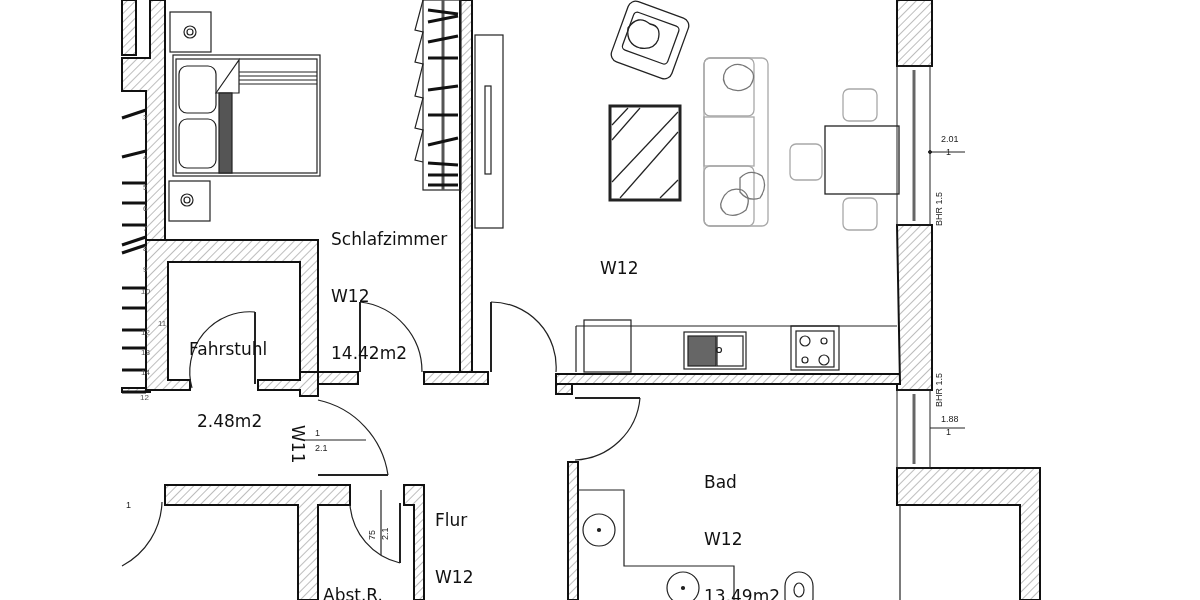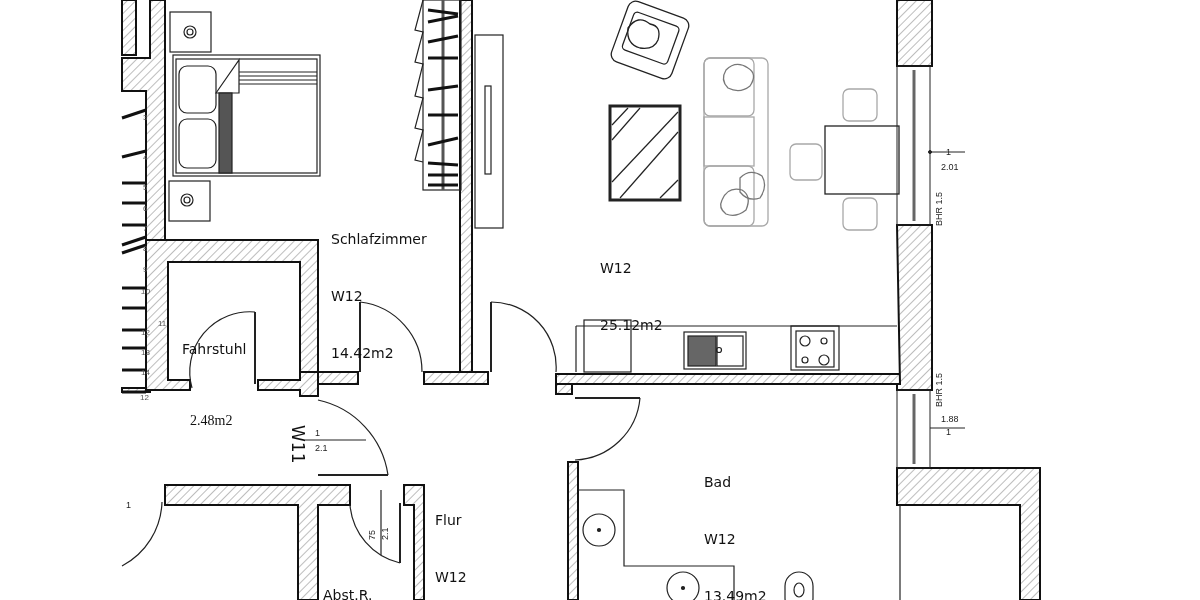--- a/index.html
+++ b/index.html
@@ -1,20 +1,20 @@
 <!DOCTYPE html>
 <html><head>
 <meta charset="utf-8">
 <style>
   html, body { margin: 0; padding: 0; background: #ffffff; }
   body { width: 1200px; height: 600px; overflow: hidden; position: relative;
          font-family: "DejaVu Sans", sans-serif; }
   #plan { position: absolute; left: 0; top: 0; width: 1200px; height: 600px; }
   .room-label { position: absolute; font-family: "DejaVu Sans", sans-serif;
-                font-size: 14px; line-height: 19px; color: #111; white-space: pre; }
+                font-size: 17px; line-height: 19px; color: #111; white-space: pre; }
   .room-label span { display: block; }
   .dim { position: absolute; font-family: "Liberation Sans", sans-serif;
          font-size: 9px; color: #222; line-height: 10px; }
   .rot { transform: rotate(-90deg); transform-origin: left top; }
   .stair-num { position: absolute; font-family: "Liberation Sans", sans-serif;
                font-size: 8px; color: #555; }
   .wtag { position: absolute; font-family: "DejaVu Sans", sans-serif; font-size: 17px;
           color: #111; transform: rotate(90deg); transform-origin: left top; }
 </style>
 </head>
@@ -210,25 +210,24 @@
   </g>
 </svg>
 
 <div class="room-label" style="left:331px; top:192px;">
   <span>Schlafzimmer</span>
   <span>W12</span>
   <span>14.42m2</span>
 </div>
 <div class="room-label" style="left:600px; top:221px;">
   <span>W12</span>
-  <span>25.12m2</span>
-</div>
-<div class="room-label" style="left:182px; top:289px; line-height:24px;">
+</div>
+<div class="room-label" style="left:189px; top:289px; line-height:24px;">
   <span>Fahrstuhl</span>
-  <span style="padding-left:8px;font-family:Liberation Serif, serif;">2.48m2</span>
+  <span style="padding-left:8px;">2.48m2</span>
 </div>
 <div class="room-label" style="left:704px; top:435px;">
   <span>Bad</span>
   <span>W12</span>
   <span>13.49m2</span>
 </div>
 <div class="room-label" style="left:435px; top:473px;">
   <span>Flur</span>
   <span>W12</span>
   
@@ -242,21 +241,21 @@
 <div class="wtag" style="left:308px; top:425px;">W11</div>
 
 <div class="dim" style="left:315px; top:428px;">1</div>
 <div class="dim" style="left:315px; top:443px;">2.1</div>
 
 <div class="dim rot" style="left:367px; top:540px;">75</div>
 <div class="dim rot" style="left:380px; top:540px;">2.1</div>
 
 <div class="dim" style="left:126px; top:500px;">1</div>
 
-<div class="dim" style="left:941px; top:134px;margin-top:28px;">2.01</div>
+<div class="dim" style="left:941px; top:134px;">2.01</div>
 <div class="dim" style="left:946px; top:147px;">1</div>
 <div class="dim rot" style="left:934px; top:226px;">BHR 1.5</div>
 
 <div class="dim rot" style="left:934px; top:407px;">BHR 1.5</div>
 <div class="dim" style="left:941px; top:414px;">1.88</div>
 <div class="dim" style="left:946px; top:427px;">1</div>
 
 <div>
   <span class="stair-num" style="left:143px; top:113px;">3</span>
   <span class="stair-num" style="left:143px; top:153px;">4</span>

